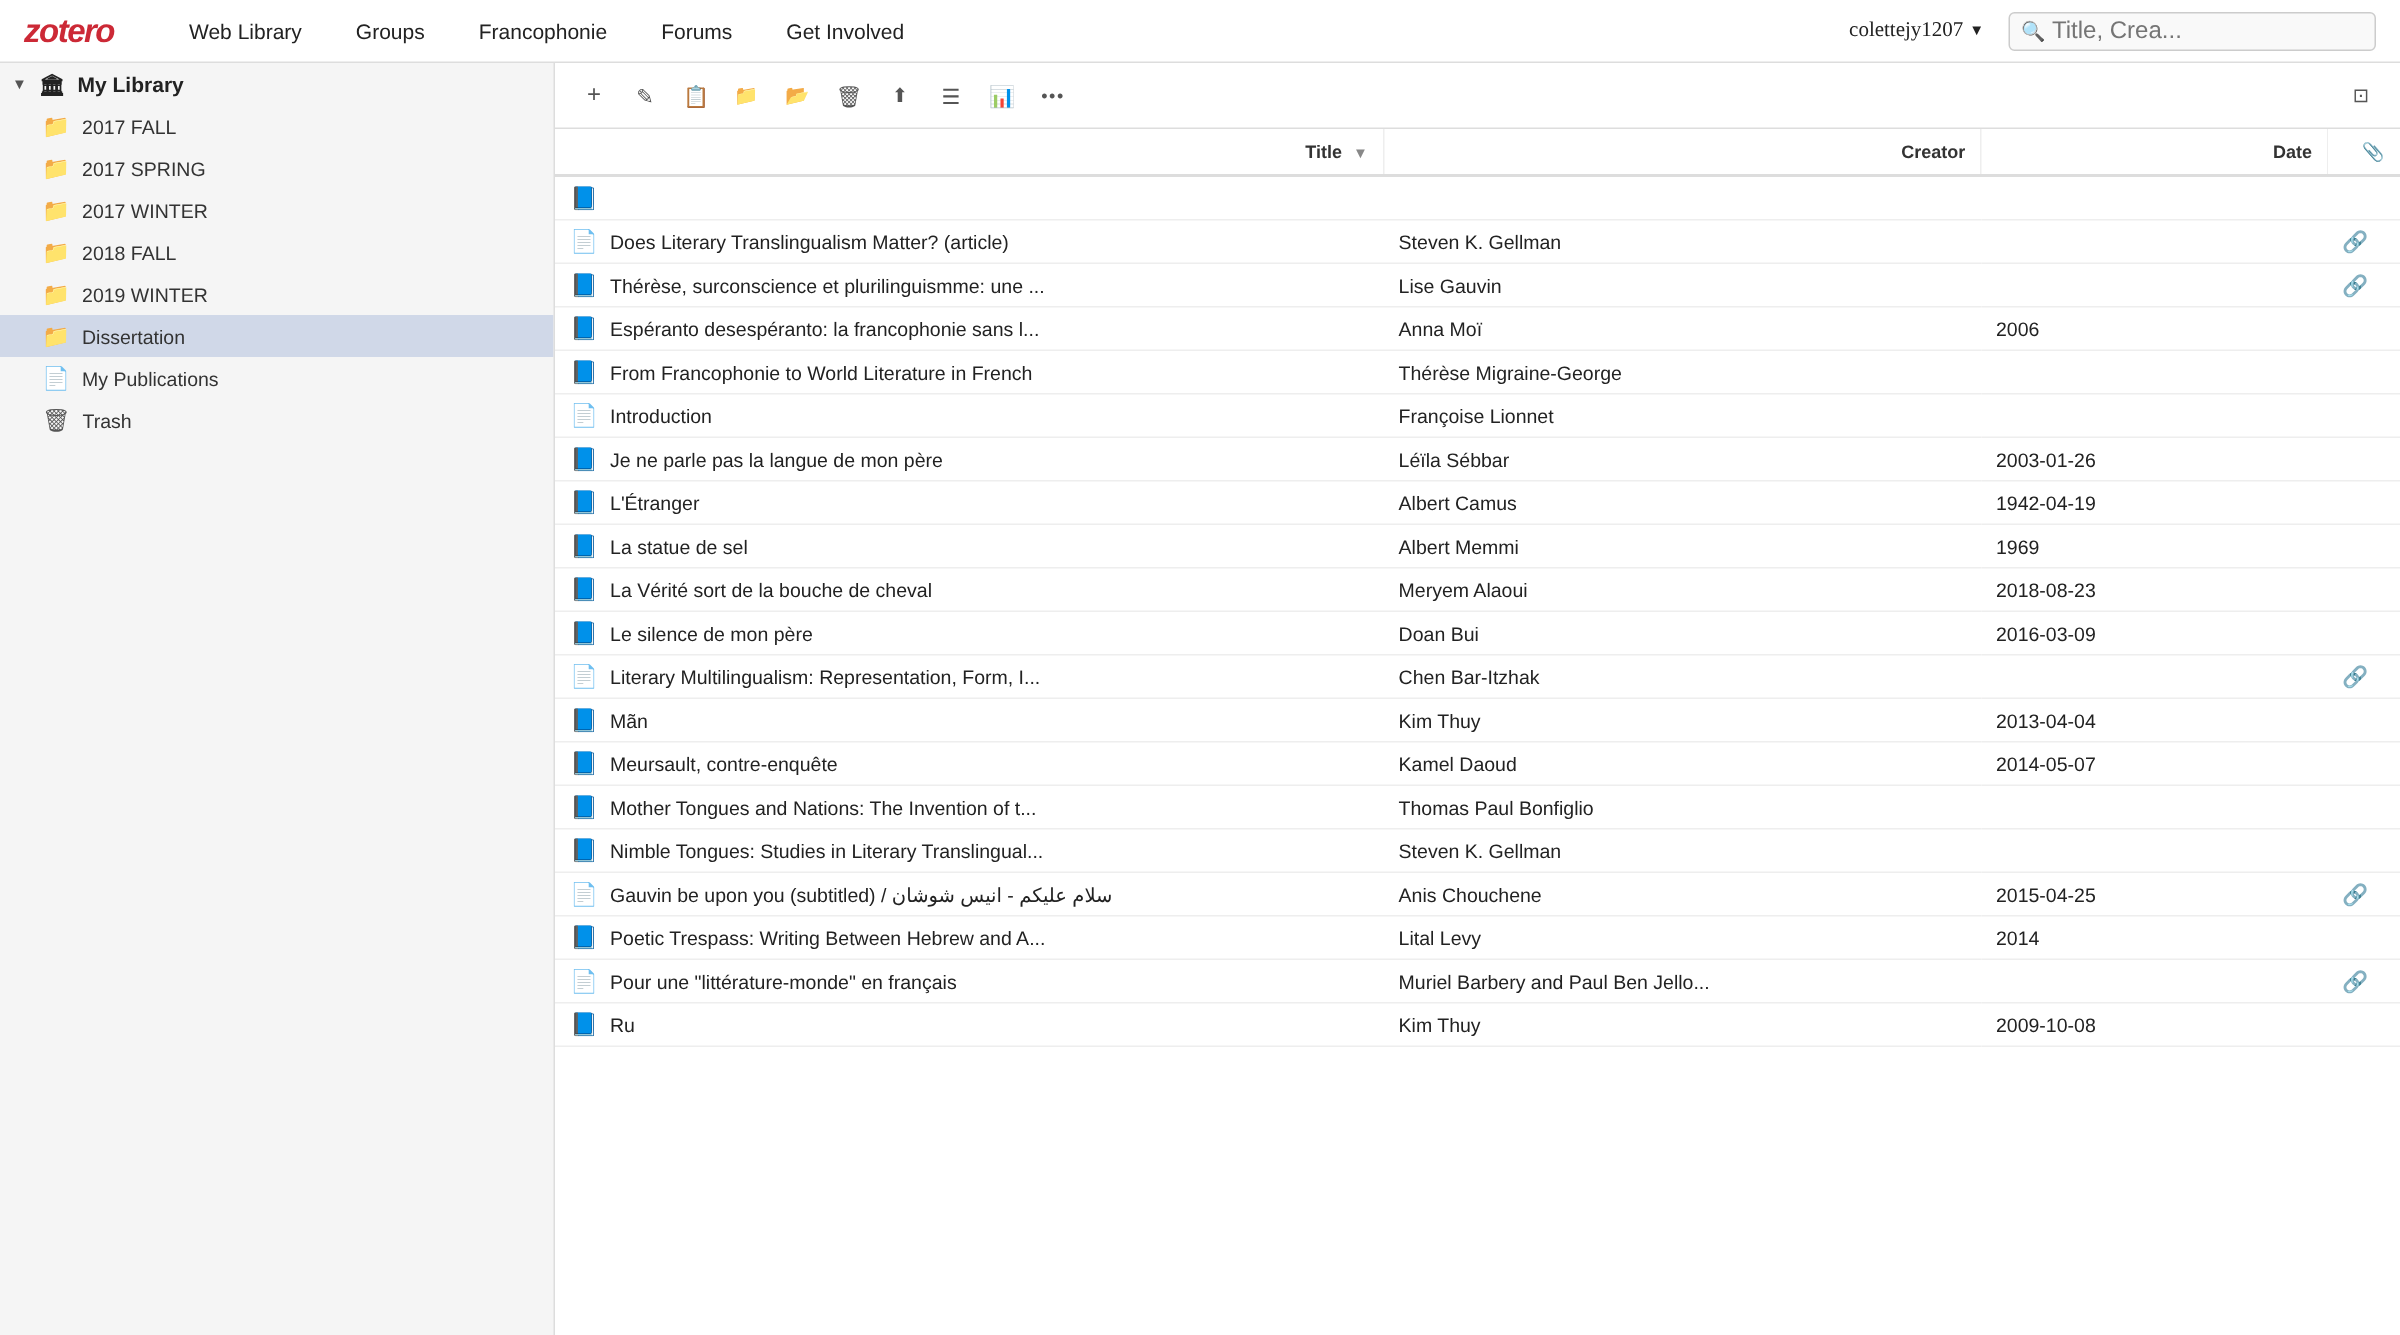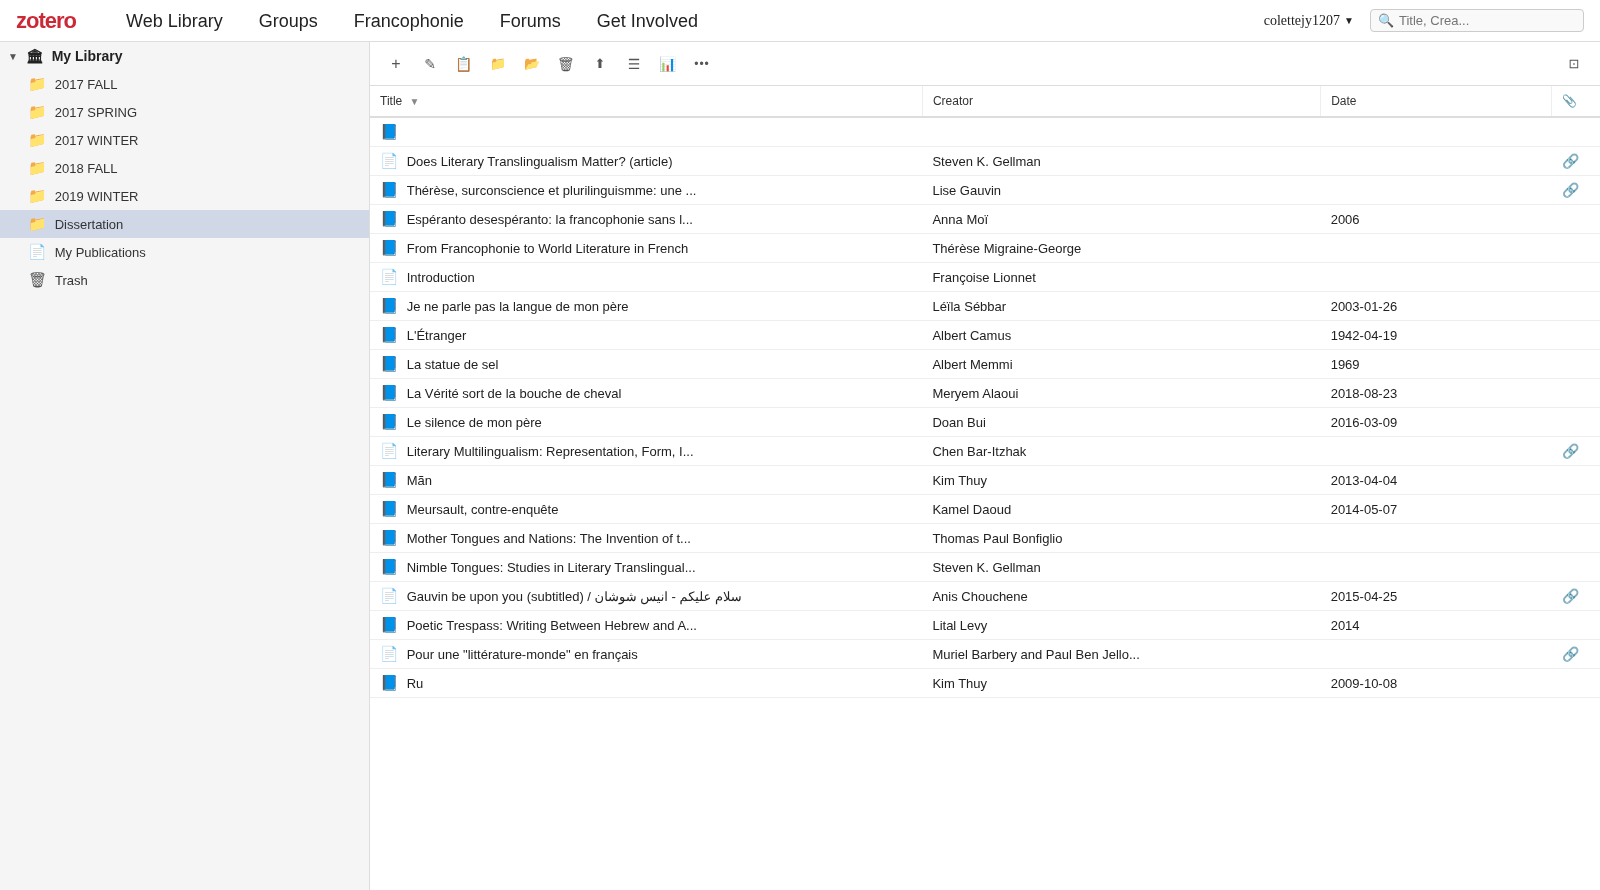--- a/index.html
+++ b/index.html
@@ -3,30 +3,30 @@
   <meta charset="utf-8">
   <style>
     * { box-sizing: border-box; margin: 0; padding: 0; }
     body { font-family: -apple-system, BlinkMacSystemFont, "Segoe UI", Arial, sans-serif; font-size: 13px; background: #fff; color: #222; height: 890px; overflow: hidden; display: flex; flex-direction: column; }
 
     
     .top-nav {
       display: flex; align-items: center; height: 42px; background: #fff;
       border-bottom: 1px solid #ddd; padding: 0 16px; gap: 0; flex-shrink: 0;
     }
-    .logo { color: #cc2936; font-weight: 900; font-size: 22px; margin-right: 32px; letter-spacing: -1px; }
+    .logo { color: #cc2936; font-weight: 900; font-size: 22px; font-style: italic; margin-right: 32px; letter-spacing: -1px; }
     .nav-links { display: flex; gap: 0; flex: 1; }
-    .nav-link { padding: 0 18px; font-size: 18px; color: #222; cursor: pointer; line-height: 42px; text-decoration: none; }
+    .nav-link { padding: 0 18px; font-size: 14px; color: #222; cursor: pointer; line-height: 42px; text-decoration: none; }
     .nav-user { display: flex; align-items: center; gap: 4px; font-size: 14px; cursor: pointer; margin-left: auto; font-family: Liberation Serif, serif; }
     .nav-user .chevron { font-size: 10px; }
     .search-bar {
       display: flex; align-items: center; border: 1px solid #ccc; border-radius: 4px;
       padding: 3px 8px; margin-left: 16px; background: #f9f9f9; min-width: 150px;
     }
-    .search-bar input { border: none; background: transparent; outline: none; font-size: 13px; color: #888; }
+    .search-bar input { border: none; background: transparent; outline: none; font-size: 16px; color: #888; }
 
     
     .main { display: flex; flex: 1; overflow: hidden; }
 
     
     .sidebar {
       width: 370px; min-width: 370px; background: #f5f5f5; border-right: 1px solid #ddd;
       display: flex; flex-direction: column; overflow-y: auto;
     }
     .sidebar-item {
@@ -57,21 +57,21 @@
       cursor: pointer; border-radius: 4px; font-size: 16px; color: #555;
     }
     .toolbar-spacer { flex: 1; }
     .toolbar-right { margin-left: auto; }
 
     
     .table-container { flex: 1; overflow-y: auto; }
     table { width: 100%; border-collapse: collapse; }
     thead tr { border-bottom: 2px solid #ddd; background: #fff; position: sticky; top: 0; z-index: 2; }
     thead th {
-      text-align: left; padding: 8px 10px; font-weight: 400; font-size: 12px;
+      text-align: right; padding: 8px 10px; font-weight: 700; font-size: 12px;
       color: #333; border-right: 1px solid #eee; background: #fff;
     }
     thead th:last-child { border-right: none; width: 30px; }
     .th-title { width: 430px; }
     .th-creator { width: 310px; }
     .th-date { width: 180px; }
     .sort-arrow { margin-left: 4px; font-size: 10px; color: #888; }
     tbody tr { border-bottom: 1px solid #eee; }
     tbody td { padding: 5px 10px; font-size: 13px; vertical-align: middle; }
     .td-title { display: flex; align-items: center; gap: 8px; }

